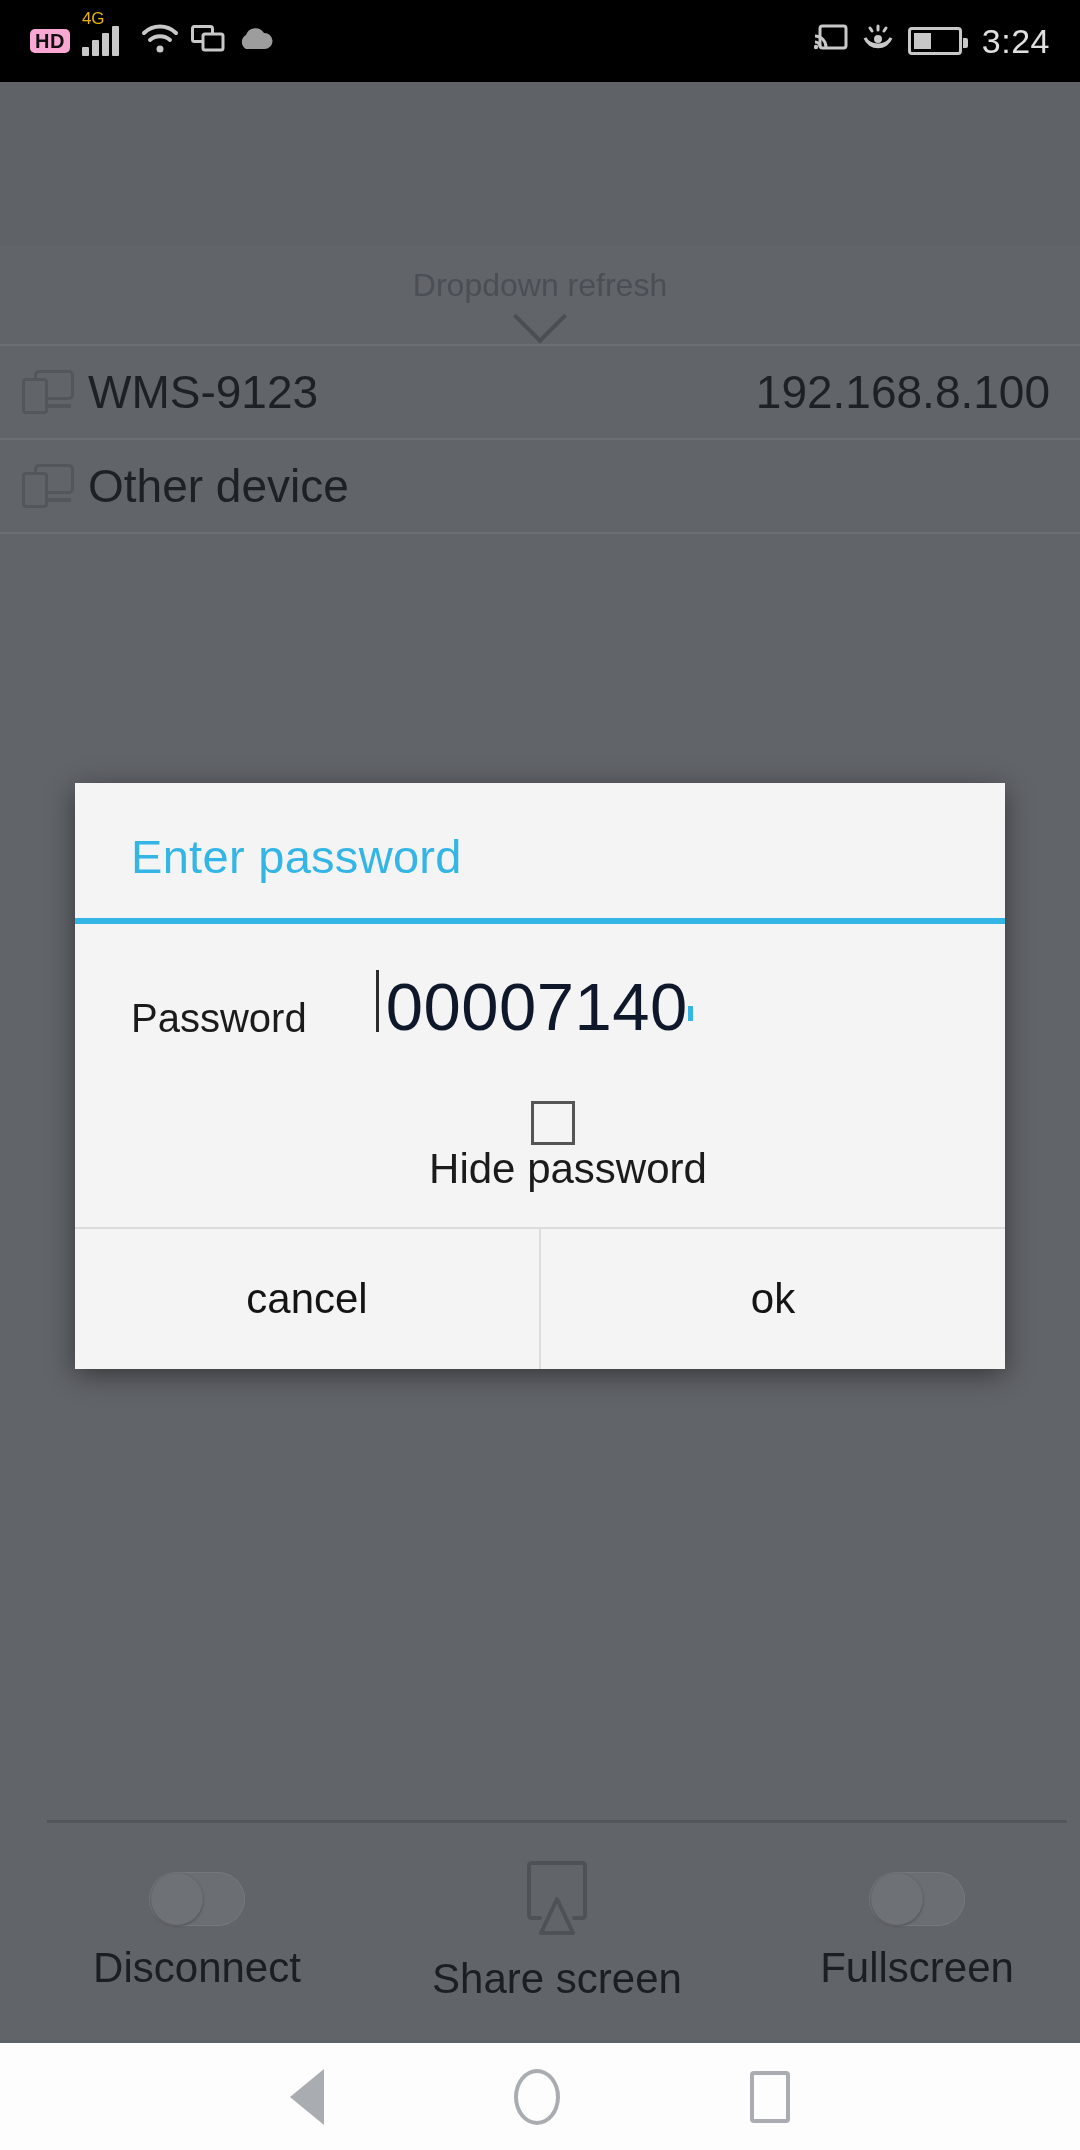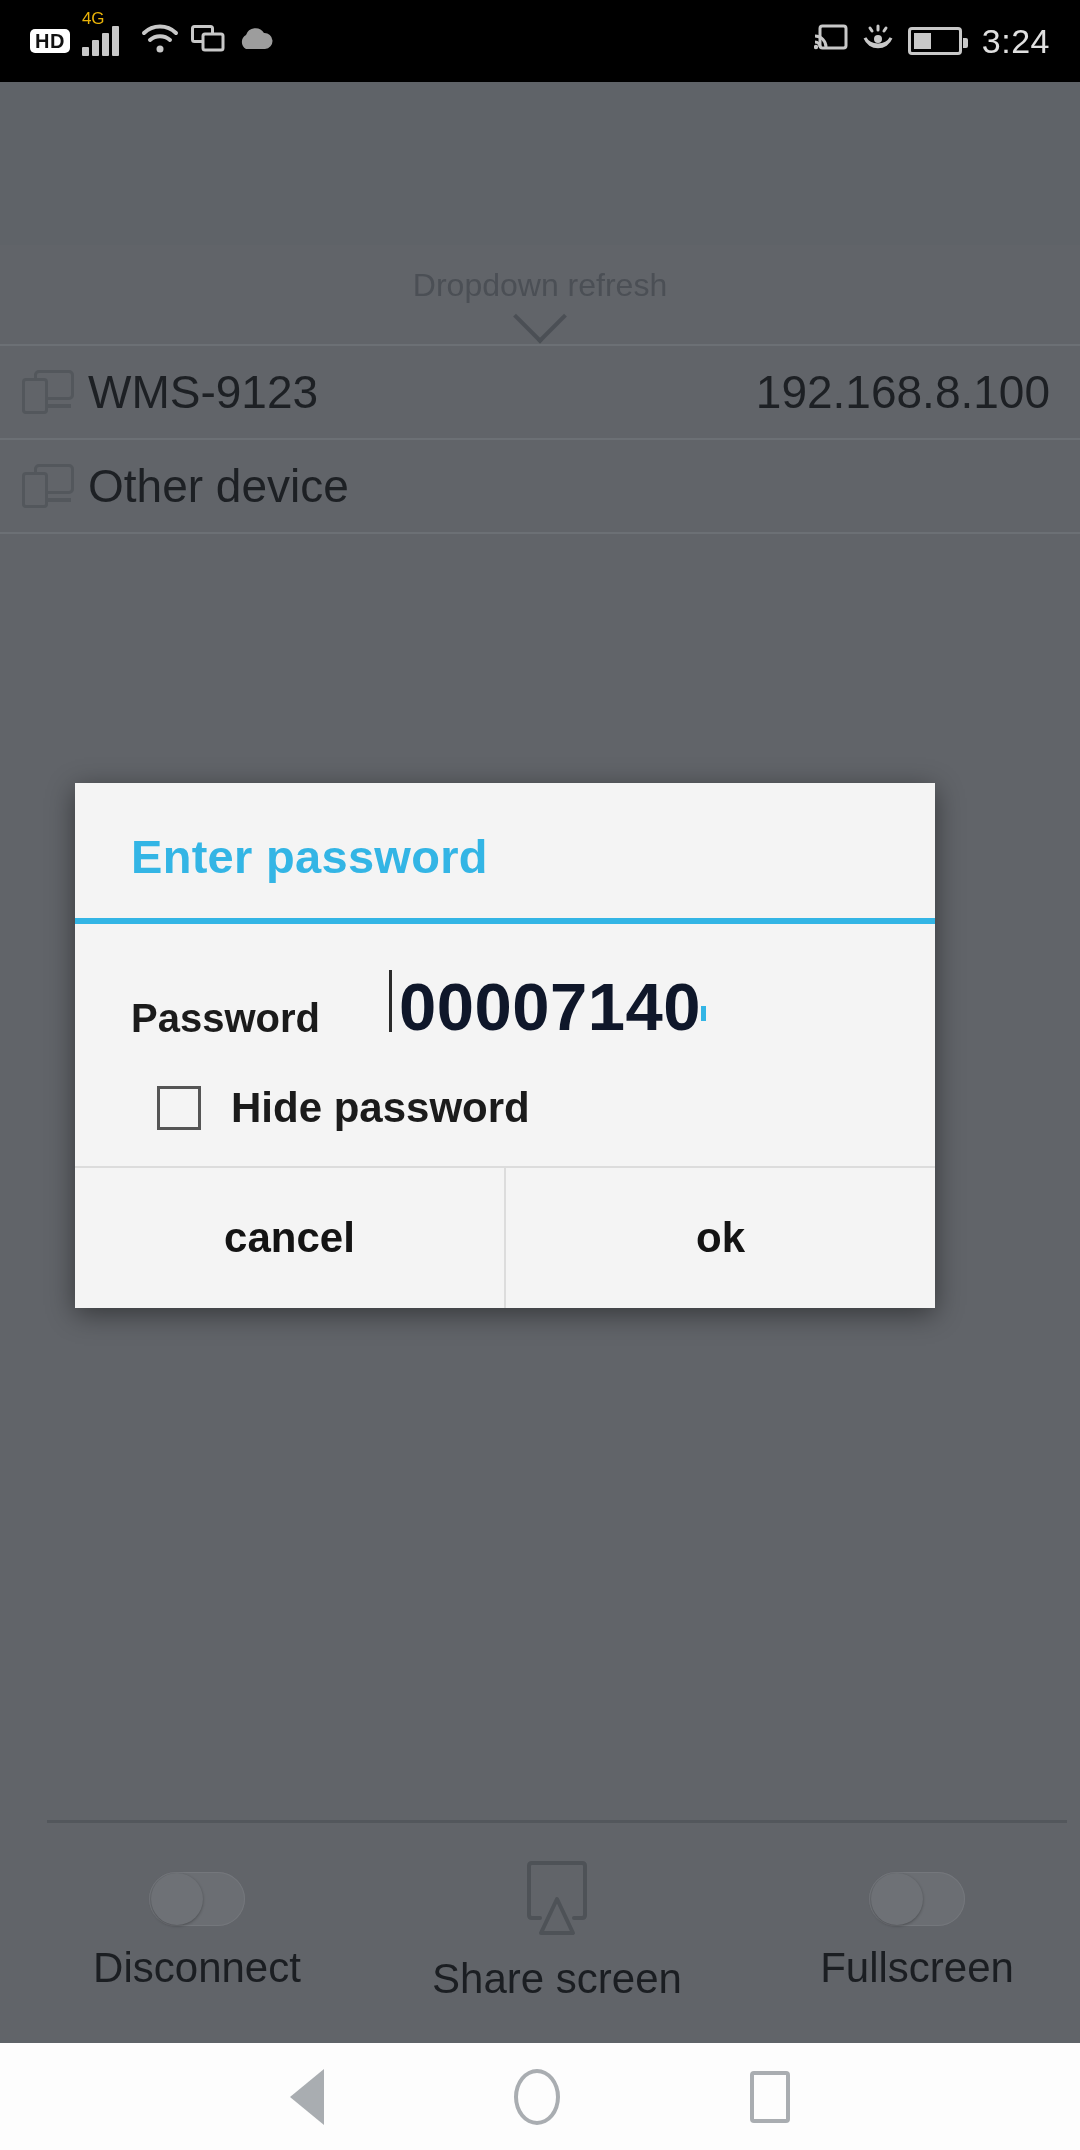--- a/index.html
+++ b/index.html
@@ -13,21 +13,21 @@
 
   
   .statusbar {
     position: absolute; top: 0; left: 0; width: 1080px; height: 82px;
     background: #000; display: flex; align-items: center;
     padding: 0 30px; color: #cfcfcf;
   }
   .sb-left { display: flex; align-items: center; gap: 12px; }
   .sb-right { margin-left: auto; display: flex; align-items: center; gap: 14px; }
   .hd-badge {
-    font-size: 20px; font-weight: bold; color: #111; background: #ffffff;
+    font-size: 20px; font-weight: bold; color: #111; background: #f9a8d4;
     border-radius: 5px; padding: 2px 5px; letter-spacing: .5px; line-height: 1;
   }
   .sig { display: flex; align-items: flex-end; gap: 3px; position: relative; }
   .sig .g4 { position: absolute; top: -17px; left: 0; font-size: 17px; color: #eab308; }
   .sig i { display: block; width: 7px; background: #c8c8c8; border-radius: 1px; }
   .sig i:nth-child(2) { height: 9px; }
   .sig i:nth-child(3) { height: 16px; }
   .sig i:nth-child(4) { height: 23px; }
   .sig i:nth-child(5) { height: 30px; }
   .sb-time { font-size: 34px; color: #e0e0e0; letter-spacing: .5px; margin-left: 6px; }
@@ -87,42 +87,42 @@
   .dev-icon .mon::after {
     content:""; position:absolute; left: 6px; bottom: -11px; width: 28px; height: 4px; background:#53575c;
   }
   .dev-icon .phone {
     position: absolute; left: 0; bottom: 0; width: 26px; height: 36px;
     border: 3px solid #53575c; border-radius: 4px; background: #616469;
   }
 
   
   .dialog {
-    position: absolute; left: 75px; top: 783px; width: 860px;
-    background: #F4F4F4; box-shadow: 0 6px 26px rgba(0,0,0,.45); font-weight: bold;
+    position: absolute; left: 75px; top: 783px; width: 930px;
+    background: #F4F4F4; box-shadow: 0 6px 26px rgba(0,0,0,.45);
   }
   .dlg-title {
     font-size: 47px; padding: 46px 0 34px 56px; letter-spacing: .3px;
   }
   .dlg-accent-line { height: 6px; }
   .dlg-body { padding: 44px 56px 34px 56px; }
   .pw-row { display: flex; align-items: flex-end; gap: 31px; }
   .pw-label { font-size: 40px; color: #1b1b1b; padding-bottom: 14px; }
   .pw-field {
     margin-left: 36px; flex: 1; position: relative; padding-bottom: 10px;
   }
   .pw-underline { height: 5px; width: 100%; position: relative; }
   .pw-underline::before {
     content:""; position: absolute; left: 0; top: -10px; width: 5px; height: 15px;
   }
   .pw-value { font-size: 67px; color: #0f172a; padding-left: 12px; letter-spacing: .5px; }
   .caret {
     position: absolute; left: 2px; top: 2px; width: 3px; height: 62px; background: #2b2b2b;
   }
-  .chk-row { display: flex; align-items: center; margin-top: 29px; padding-left: 26px; }
+  .chk-row { display: flex; align-items: center; margin-top: 46px; padding-left: 26px; flex-direction: column; }
   .chk-box { width: 44px; height: 44px; border: 3px solid #555; background: #F4F4F4; flex: none; }
   .chk-label { font-size: 42px; color: #1b1b1b; margin-left: 30px; }
   .dlg-sep { height: 2px; background: #dcdcdc; }
   .dlg-actions { display: flex; height: 140px; }
   .dlg-btn {
     flex: 1; display: flex; align-items: center; justify-content: center;
     font-size: 42px; color: #141414;
   }
   .vsep { width: 2px; background: #dcdcdc; }
 

